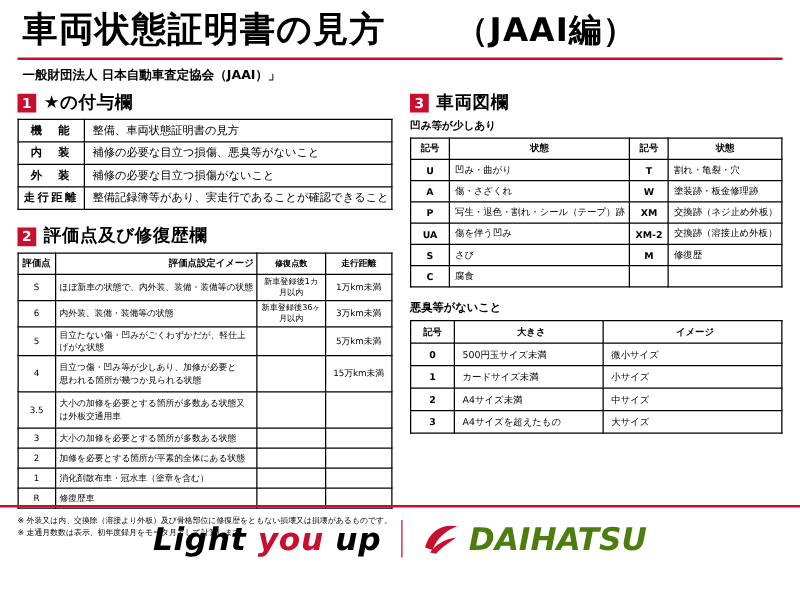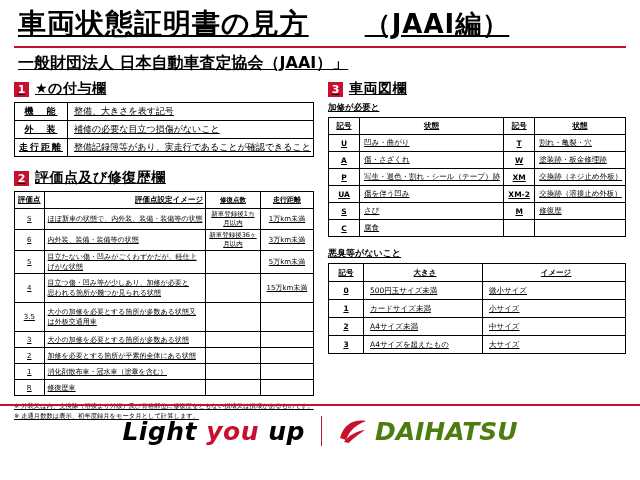--- a/index.html
+++ b/index.html
@@ -3,41 +3,41 @@
 <meta charset="utf-8">
 <style>
   html,body{margin:0;padding:0;}
   body{
     width:640px;height:480px;
     background:#ffffff;
     font-family:"DejaVu Sans","Liberation Sans",sans-serif;
     color:#000;
     overflow:hidden;
   }
-  .page{position:relative;width:640px;height:460px;box-sizing:border-box;text-decoration:underline;}
+  .page{position:relative;width:640px;height:460px;box-sizing:border-box;}
 
   
   .title-row{
     display:flex;align-items:center;
     padding:6px 0 4px 18px;
     height:46px;box-sizing:border-box;
   }
   .title-main{
     font-size:28px;font-weight:bold;letter-spacing:1px;
     font-family:"DejaVu Sans","Liberation Sans",sans-serif;
   }
   .title-sub{
     font-size:26px;font-weight:bold;margin-left:56px;letter-spacing:1px;
   }
   .title-rule{
     border-top:2px solid #c8102e;
     margin:0 14px 0 14px;
   }
   .assoc{
-    font-size:16px;font-weight:bold;padding:5px 4px 6px 18px;
+    font-size:10px;font-weight:bold;padding:5px 4px 6px 18px;
   }
 
   
   .cols{display:flex;padding:0 14px;box-sizing:border-box;gap:14px;}
   .col-left{width:300px;}
   .col-right{width:298px;}
 
   
   .sec-head{display:flex;align-items:center;margin-bottom:4px;}
   .sec-num{
@@ -118,21 +118,25 @@
 
       <div class="sec-head">
         <div class="sec-num">1</div>
         <div class="sec-title">★の付与欄</div>
       </div>
 
       <table class="t1">
         <tbody>
             <tr>
           <td class="lbl">機　能</td>
-          <td class="val">整備、大きさを表す記号</td>
+          <td class="val">整備、車両状態証明書の見方</td>
+        </tr>
+        <tr>
+          <td class="lbl">内　装</td>
+          <td class="val">補修の必要な目立つ損傷、悪臭等がないこと</td>
         </tr>
         <tr>
           <td class="lbl">外　装</td>
           <td class="val">補修の必要な目立つ損傷がないこと</td>
         </tr>
         <tr>
           <td class="lbl">走行距離</td>
           <td class="val">整備記録簿等があり、実走行であることが確認できること</td>
         </tr>
       </tbody>
@@ -216,21 +220,21 @@
       </div>
     </div>
 
     <div class="col-right">
 
       <div class="sec-head">
         <div class="sec-num">3</div>
         <div class="sec-title">車両図欄</div>
       </div>
 
-      <div style="font-size:8.5px;font-weight:bold;margin-top:4px;">加修が必要と</div>
+      <div style="font-size:8.5px;font-weight:bold;margin-top:4px;">凹み等が少しあり</div>
 
       <table class="t3">
         <tbody>
             <tr>
           <th class="sym">記号</th>
           <th>状態</th>
           <th class="sym">記号</th>
           <th>状態</th>
         </tr>
         <tr>

